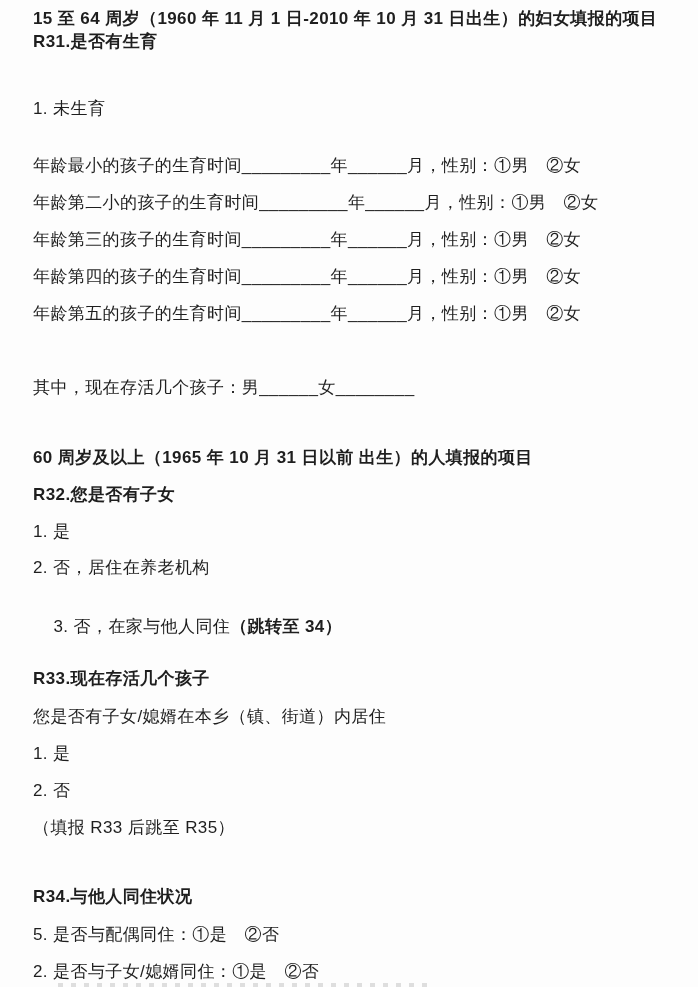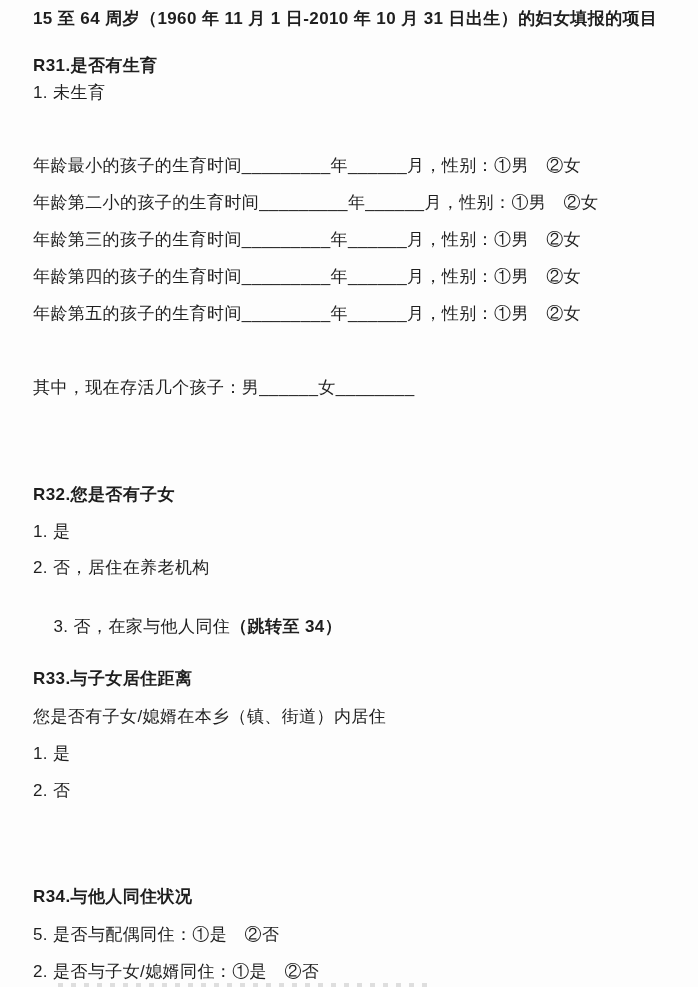--- a/index.html
+++ b/index.html
@@ -46,57 +46,59 @@
       filter: blur(0.6px);
     }
   </style>
 </head>
 <body>
 
 <div class="page">
 
   <div class="ln b" style="top:8px">15 至 64 周岁（1960 年 11 月 1 日-2010 年 10 月 31 日出生）的妇女填报的项目</div>
 
-  <div class="ln b" style="top:55px">R31.是否有生育</div>
+  <div class="ln b" style="top:31px">R31.是否有生育</div>
 
-  <div class="ln" style="top:82px">1. 未生育</div>
+  <div class="ln" style="top:98px">1. 未生育</div>
 
 
   <div class="ln" style="top:155px">年龄最小的孩子的生育时间_________年______月，性别：①男　②女</div>
 
   <div class="ln" style="top:192px">年龄第二小的孩子的生育时间_________年______月，性别：①男　②女</div>
 
   <div class="ln" style="top:266px">年龄第四的孩子的生育时间_________年______月，性别：①男　②女</div>
 
   <div class="ln" style="top:229px">年龄第三的孩子的生育时间_________年______月，性别：①男　②女</div>
 
   <div class="ln" style="top:303px">年龄第五的孩子的生育时间_________年______月，性别：①男　②女</div>
 
 
   <div class="ln" style="top:377px">其中，现在存活几个孩子：男______女________</div>
 
+  <div class="ln b" style="top:447px">60 周岁及以上（1965 年 10 月 31 日以前 出生）的人填报的项目</div>
 
   <div class="ln b" style="top:484px">R32.您是否有子女</div>
 
   <div class="ln" style="top:521px">1. 是</div>
 
   <div class="ln" style="top:557px">2. 否，居住在养老机构</div>
 
   <div class="ln" style="top:595px">
     <span>3. 否，在家与他人同住</span><span class="b">（跳转至 34）</span>
   </div>
 
-  <div class="ln b" style="top:668px">R33.与子女居住距离</div>
+  <div class="ln b" style="top:668px">R33.现在存活几个孩子</div>
 
   <div class="ln" style="top:706px">您是否有子女/媳婿在本乡（镇、街道）内居住</div>
 
   <div class="ln" style="top:743px">1. 是</div>
 
   <div class="ln" style="top:780px">2. 否</div>
 
+  <div class="ln" style="top:817px">（填报 R33 后跳至 R35）</div>
 
   <div class="ln b" style="top:886px">R34.与他人同住状况</div>
 
   <div class="ln" style="top:924px">5. 是否与配偶同住：①是　②否</div>
 
   <div class="ln" style="top:961px">2. 是否与子女/媳婿同住：①是　②否</div>
 
   <div class="artifact"></div>
 
 </div>

